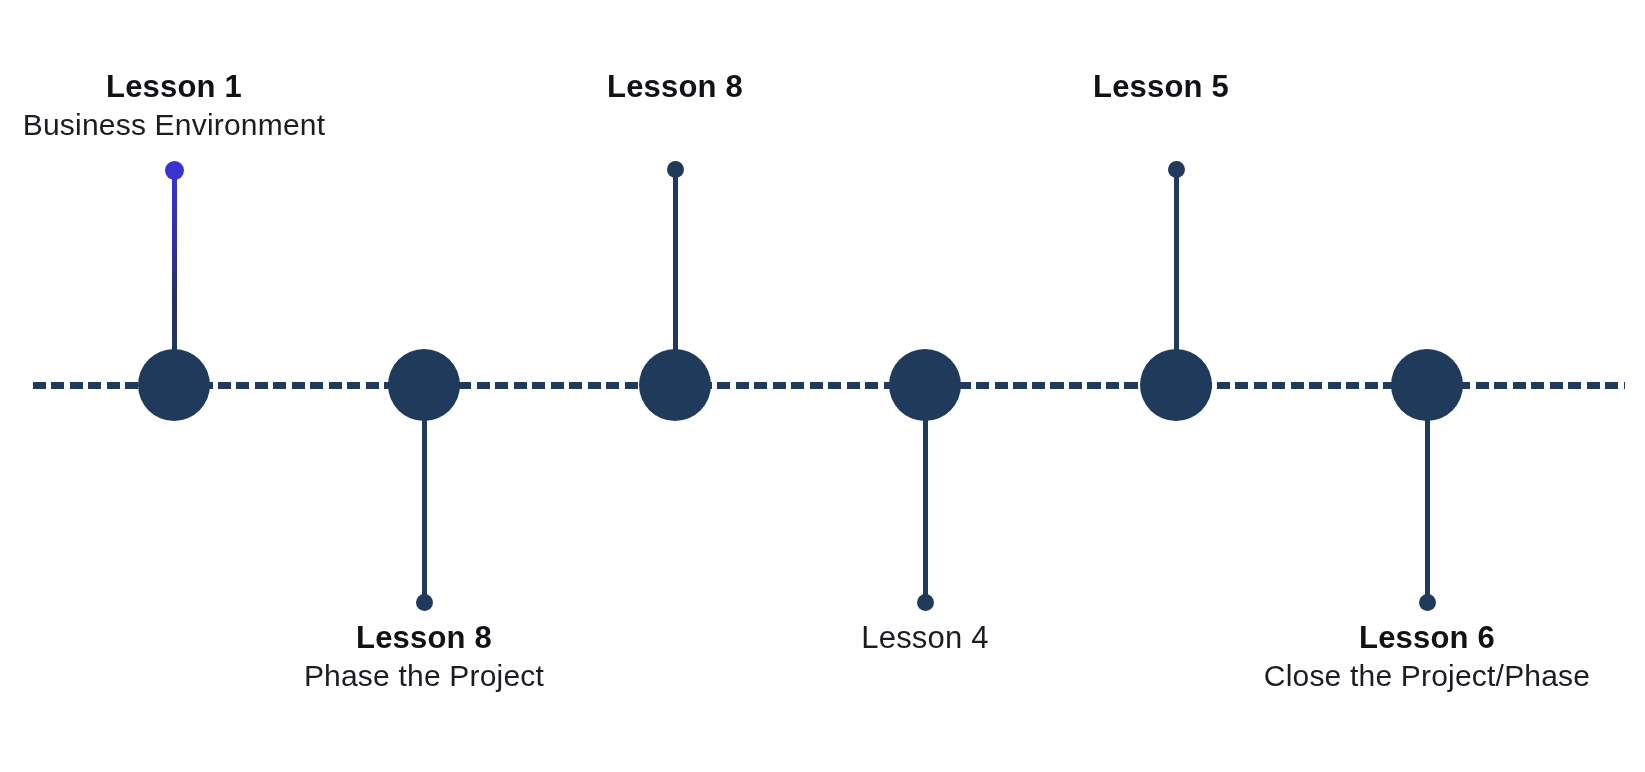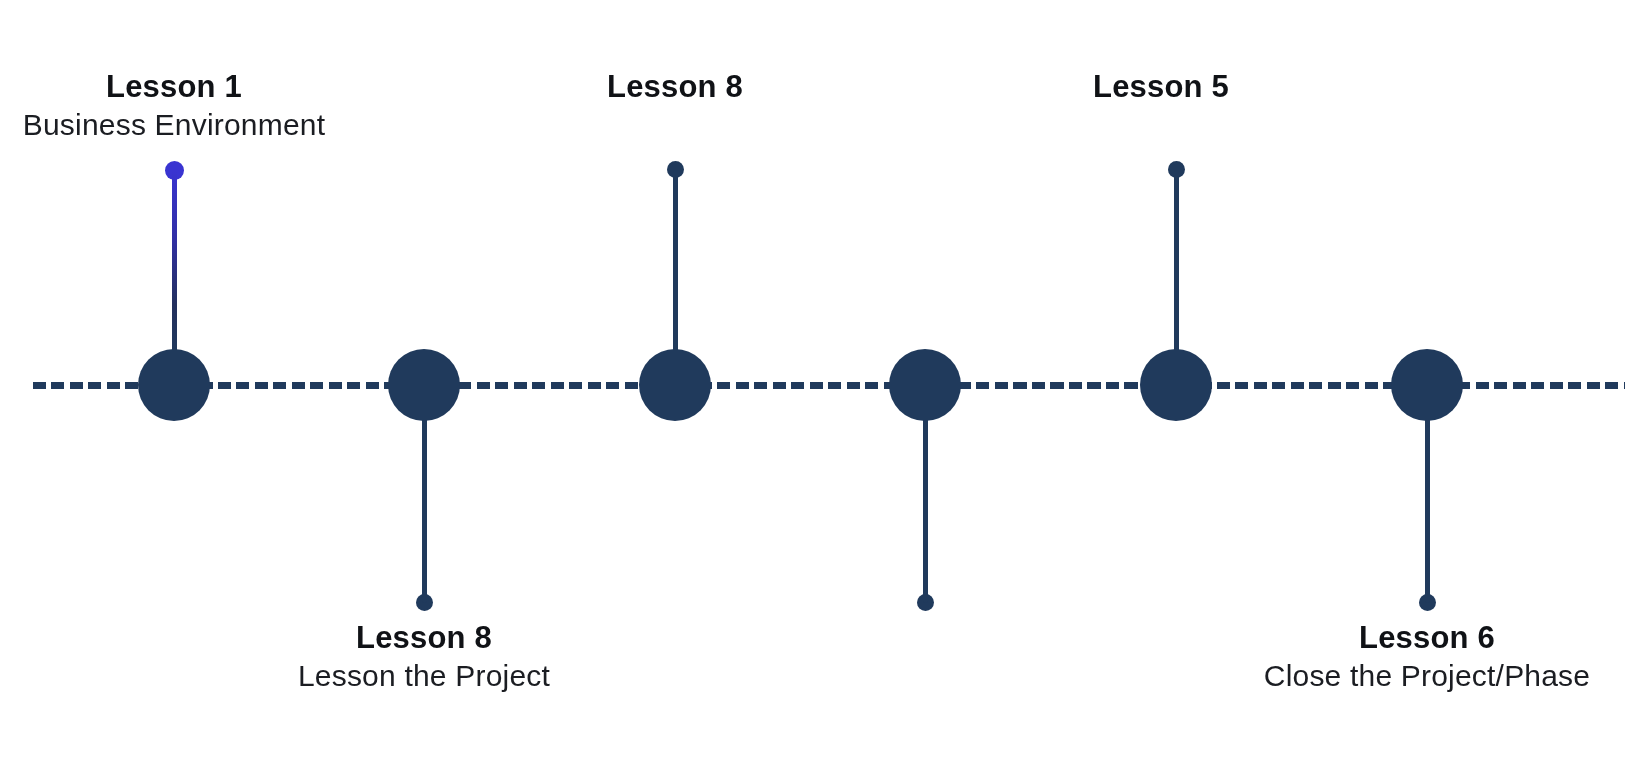--- a/index.html
+++ b/index.html
@@ -137,38 +137,39 @@
       <div class="subtitle">Business Environment</div>
     </div>
     <div class="dot"></div>
     <div class="stem"></div>
     <div class="node"></div>
   </div>
 
   <div class="item item-2 down">
     <div class="label">
       <div class="title">Lesson 8</div>
-      <div class="subtitle">Lesson the Project</div>
+      <div class="subtitle">Phase the Project</div>
     </div>
     <div class="dot"></div>
     <div class="stem"></div>
     <div class="node"></div>
   </div>
 
   <div class="item item-3 up">
     <div class="label">
       <div class="title">Lesson 8</div>
     </div>
     <div class="dot"></div>
     <div class="stem"></div>
     <div class="node"></div>
   </div>
 
   <div class="item item-4 down">
     <div class="label">
+      <div class="title">Lesson 4</div>
     </div>
     <div class="dot"></div>
     <div class="stem"></div>
     <div class="node"></div>
   </div>
 
   <div class="item item-5 up">
     <div class="label">
       <div class="title">Lesson 5</div>
     </div>

